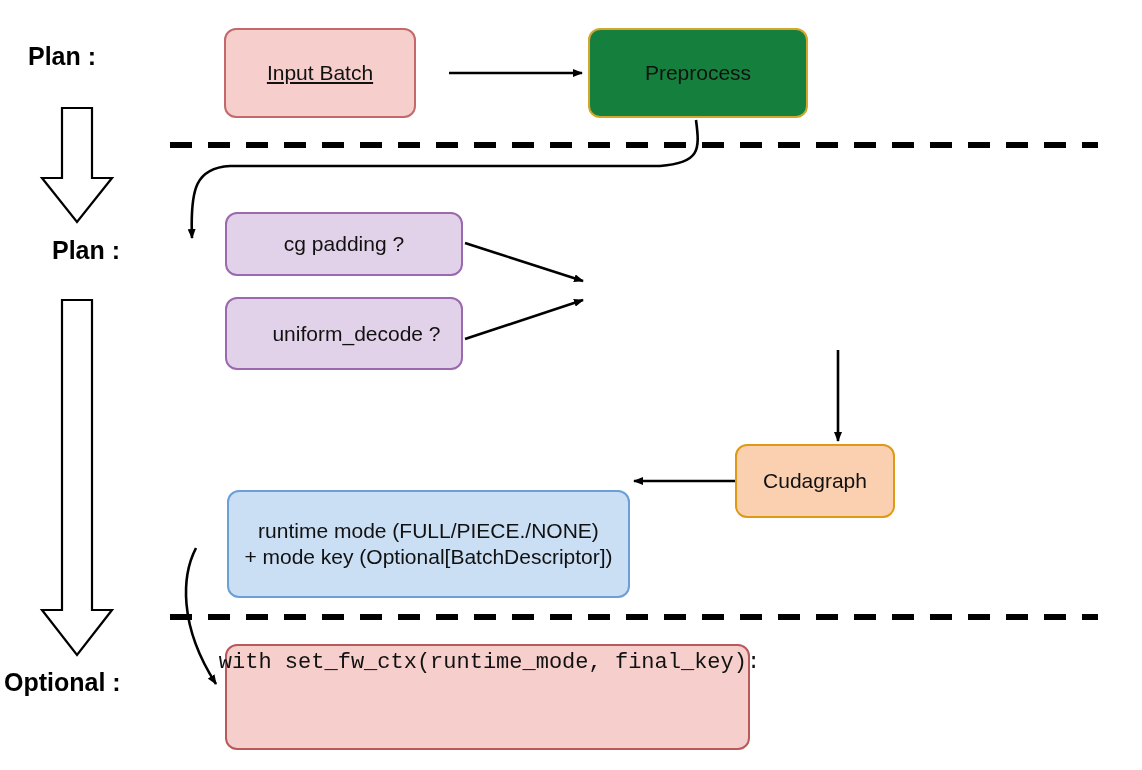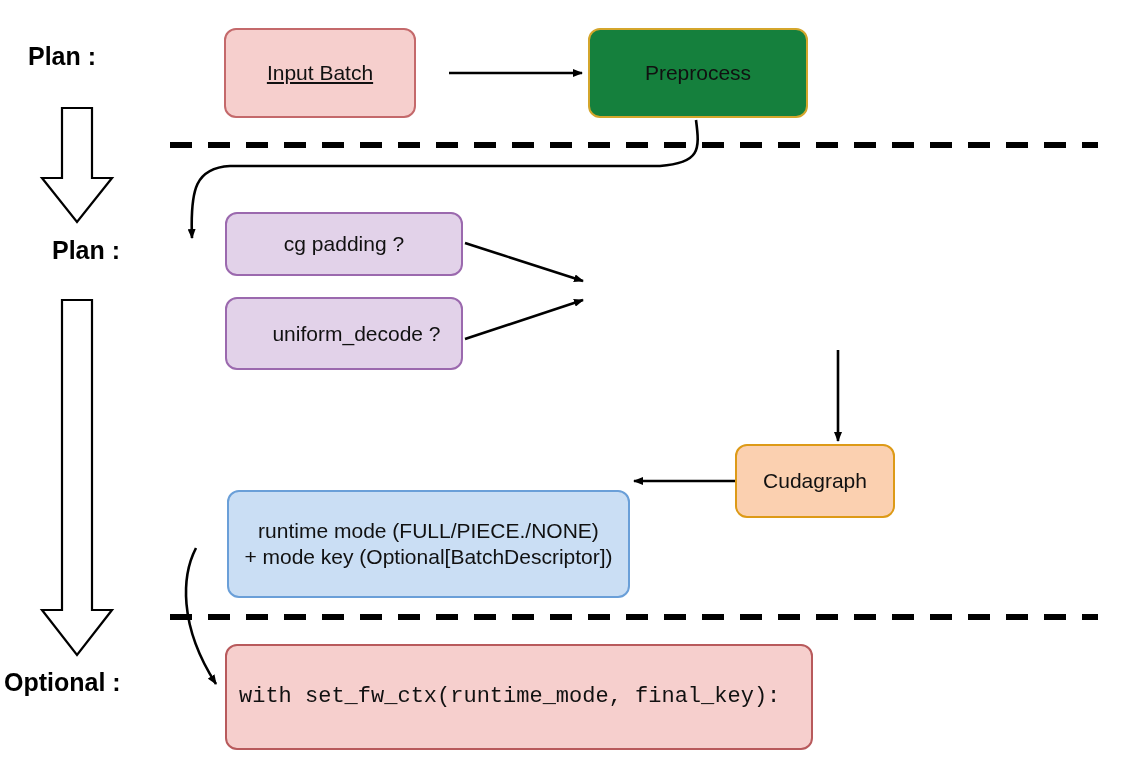--- a/index.html
+++ b/index.html
@@ -153,17 +153,17 @@
   <div class="node node-blue" style="left:227px; top:446px; width:403px; height:108px; flex-direction:column;margin-top:44px;">
     <span class="label">runtime mode (FULL/PIECE./NONE)</span>
     <span class="label">+ mode key (Optional[BatchDescriptor])</span>
   </div>
 
 
   <div class="node node-inner-orange" style="left:735px; top:444px; width:160px; height:74px;">
     <span class="label">Cudagraph</span>
   </div>
 
-  <div class="node node-red-code node-code" style="left:225px; top:644px; width:588px; height:106px; flex-direction:column; align-items:flex-start; justify-content:center;">
+  <div class="node node-red-code node-code" style="left:225px; top:644px; width:525px; height:106px; flex-direction:row; align-items:flex-start; justify-content:center;">
     <span class="label">with set_fw_ctx(runtime_mode, final_key):</span>
   </div>
 
 </div>
 
 </body></html>

